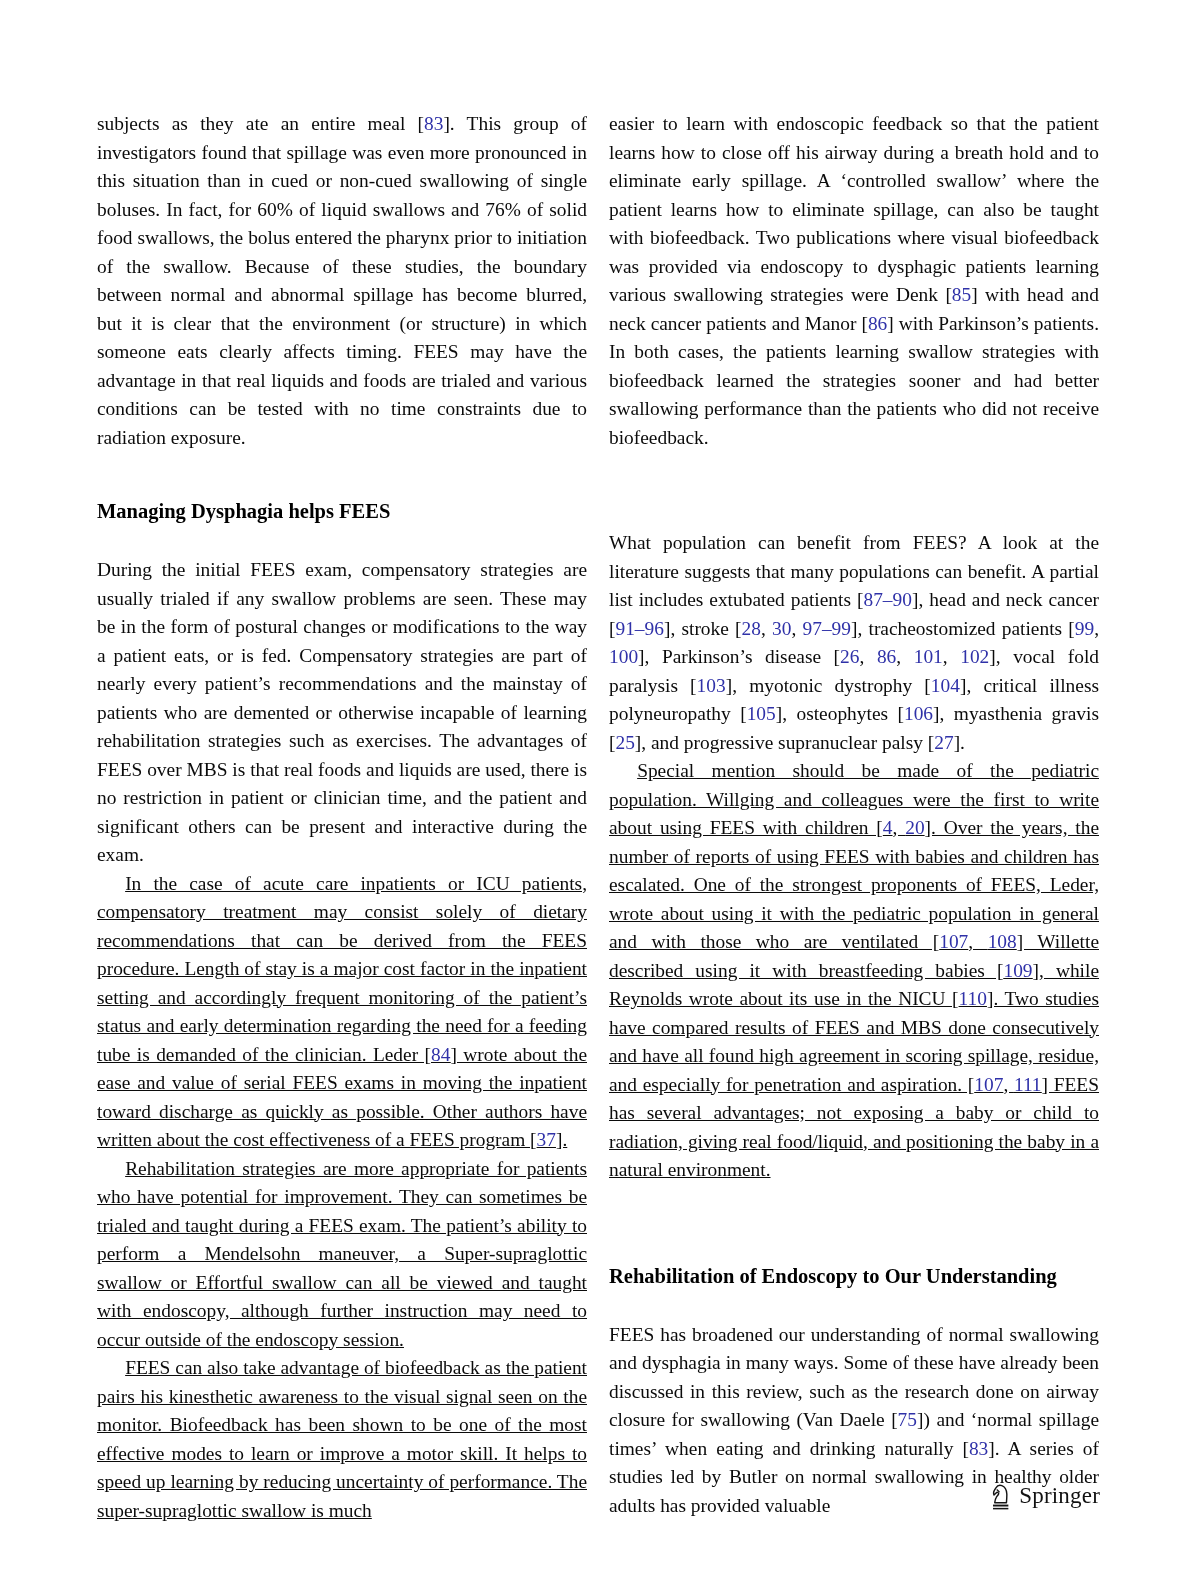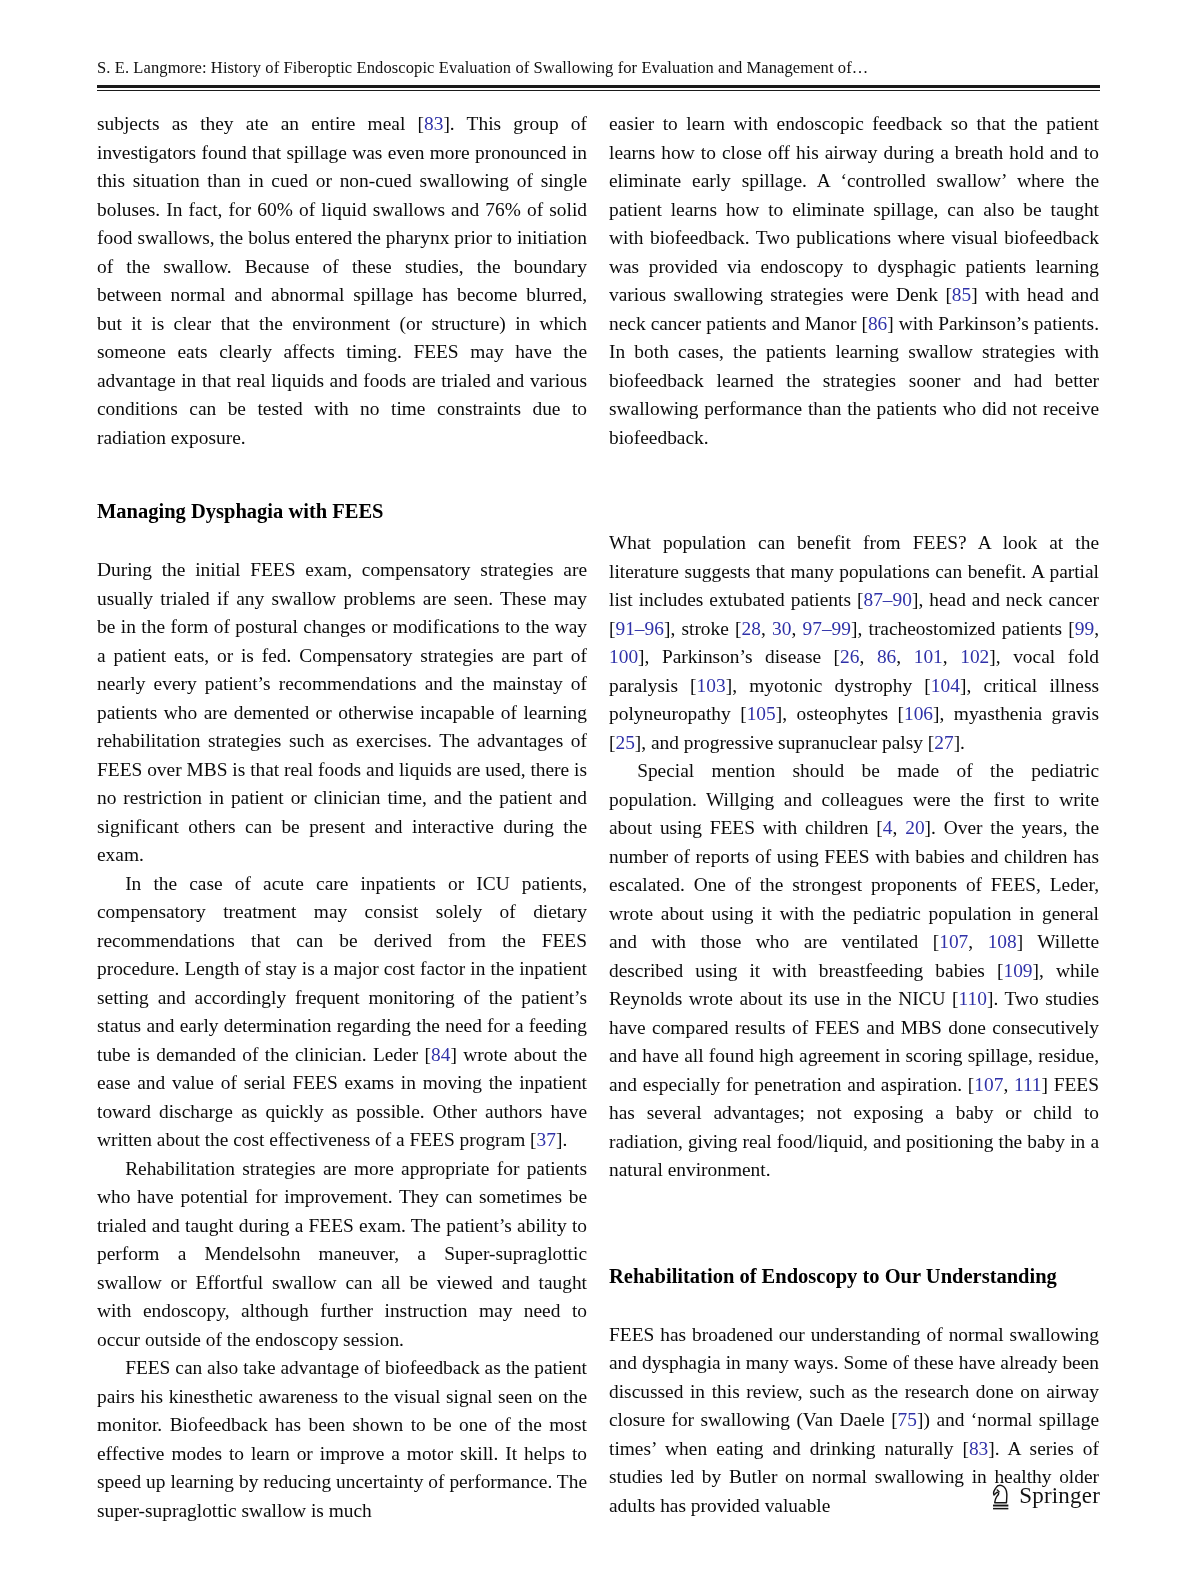--- a/index.html
+++ b/index.html
@@ -67,20 +67,21 @@
     margin: 0;
     font-size: 19.4px;
     line-height: 28.5px;
     text-align: justify;
     text-justify: inter-word;
     hyphens: manual;
     color: #0b0b0b;
   }
   p.para.indent {
     text-indent: 1.45em;
+    text-decoration: underline;
   }
   p.para + p.para {
     margin-top: 0;
   }
 
   h2.section {
     margin: 0;
     font-size: 20.5px;
     line-height: 27px;
     font-weight: bold;
@@ -115,34 +116,29 @@
     line-height: 23px;
     letter-spacing: 0.2px;
     color: #111;
   }
 </style>
 </head>
 <body>
 
 <div class="page">
 
-  <div class="runhead-wrap">
-    <div class="runhead">S. E. Langmore: History of Fiberoptic Endoscopic Evaluation of Swallowing for Evaluation and Management of…</div>
-    <div class="rule-thick"></div>
-    <div class="rule-thin"></div>
-  </div>
 
   <div class="columns">
 
     <div class="col">
 
       <p class="para"><span>subjects as they ate an entire meal [<cite class="ref">83</cite>]. This group of investigators found that spillage was even more pronounced in this situation than in cued or non-cued swallowing of single boluses. In fact, for 60% of liquid swallows and 76% of solid food swallows, the bolus entered the pharynx prior to initiation of the swallow. Because of these studies, the boundary between normal and abnormal spillage has become blurred, but it is clear that the environment (or structure) in which someone eats clearly affects timing. FEES may have the advantage in that real liquids and foods are trialed and various conditions can be tested with no time constraints due to radiation exposure.</span></p>
 
       <div class="sp-before-head"></div>
-      <h2 class="section">Managing Dysphagia with FEES</h2>
+      <h2 class="section">Managing Dysphagia helps FEES</h2>
       <div class="sp-after-head"></div>
 
       <p class="para"><span>During the initial FEES exam, compensatory strategies are usually trialed if any swallow problems are seen. These may be in the form of postural changes or modifications to the way a patient eats, or is fed. Compensatory strategies are part of nearly every patient’s recommendations and the mainstay of patients who are demented or otherwise incapable of learning rehabilitation strategies such as exercises. The advantages of FEES over MBS is that real foods and liquids are used, there is no restriction in patient or clinician time, and the patient and significant others can be present and interactive during the exam.</span></p>
       <p class="para indent"><span>In the case of acute care inpatients or ICU patients, compensatory treatment may consist solely of dietary recommendations that can be derived from the FEES procedure. Length of stay is a major cost factor in the inpatient setting and accordingly frequent monitoring of the patient’s status and early determination regarding the need for a feeding tube is demanded of the clinician. Leder [<cite class="ref">84</cite>] wrote about the ease and value of serial FEES exams in moving the inpatient toward discharge as quickly as possible. Other authors have written about the cost effectiveness of a FEES program [<cite class="ref">37</cite>].</span></p>
       <p class="para indent"><span>Rehabilitation strategies are more appropriate for patients who have potential for improvement. They can sometimes be trialed and taught during a FEES exam. The patient’s ability to perform a Mendelsohn maneuver, a Super-supraglottic swallow or Effortful swallow can all be viewed and taught with endoscopy, although further instruction may need to occur outside of the endoscopy session.</span></p>
       <p class="para indent"><span>FEES can also take advantage of biofeedback as the patient pairs his kinesthetic awareness to the visual signal seen on the monitor. Biofeedback has been shown to be one of the most effective modes to learn or improve a motor skill. It helps to speed up learning by reducing uncertainty of performance. The super-supraglottic swallow is much</span></p>
 
     </div>
 
     <div class="col">

